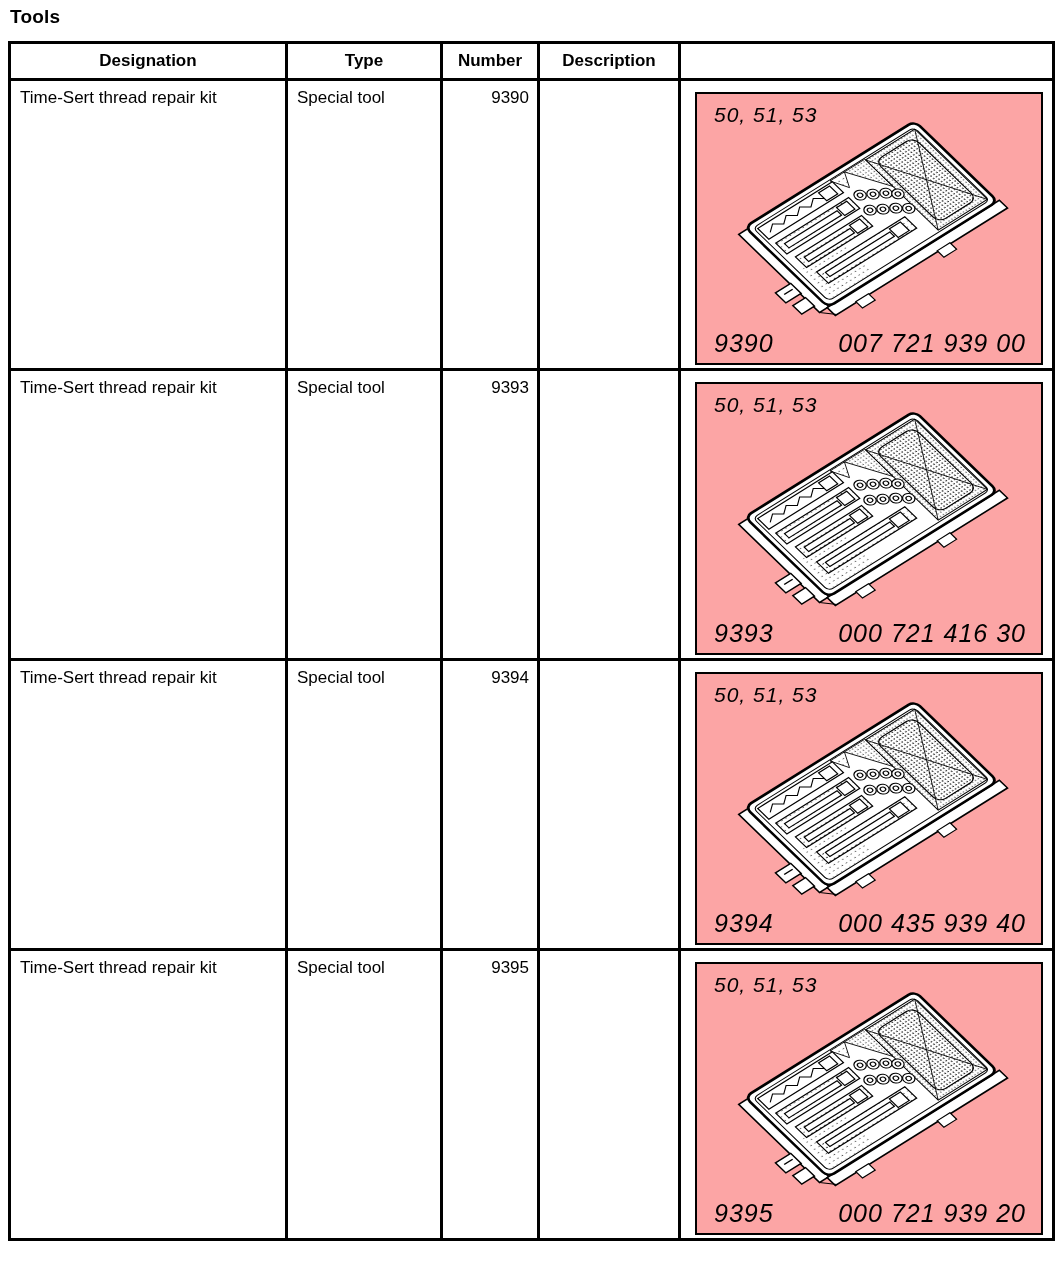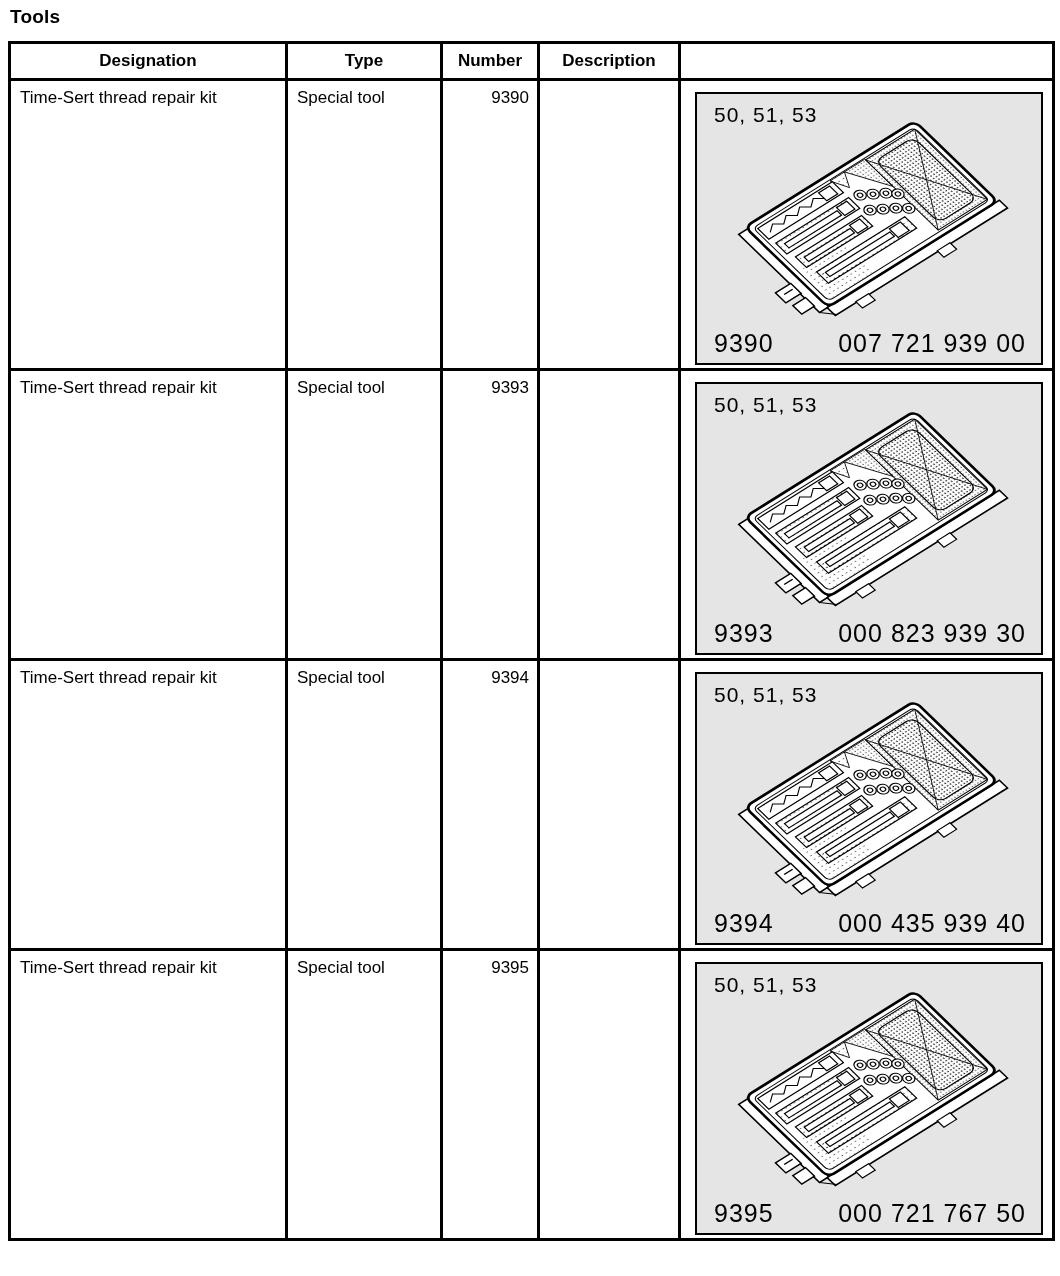--- a/index.html
+++ b/index.html
@@ -48,22 +48,23 @@
     height: 290px;
   }
   td.cell-number { text-align: right; padding-right: 8px; }
   td.cell-figure { padding: 11px 0 0 14px; }
 
   .figure-frame {
     position: relative;
     width: 344px;
     height: 269px;
     border: 2px solid #000000;
-    background: #e5e5e5;
+    background: #fca5a5;
     overflow: hidden;
+    font-style: italic;
   }
   .figure-caption {
     position: absolute;
     top: 9px;
     left: 17px;
     font-size: 21px;
     letter-spacing: 1px;
     white-space: nowrap;
   }
   .figure-footer {
@@ -207,21 +208,21 @@
         <td class="cell cell-number">9393</td>
         <td class="cell"></td>
         <td class="cell cell-figure">
           <div class="figure-frame">
             <svg class="figure-svg" viewBox="0 0 344 269">
                 <use href="#toolkit-art"></use>
               </svg>
             <div class="figure-caption">50, 51, 53</div>
             <div class="figure-footer">
               <span>9393</span>
-              <span>000 823 939 30</span>
+              <span>000 721 416 30</span>
             </div>
           </div>
         </td>
       </tr>
 
       <tr>
         <td class="cell">Time-Sert thread repair kit</td>
         <td class="cell">Special tool</td>
         <td class="cell cell-number">9394</td>
         <td class="cell"></td>
@@ -245,21 +246,21 @@
         <td class="cell cell-number">9395</td>
         <td class="cell"></td>
         <td class="cell cell-figure">
           <div class="figure-frame">
             <svg class="figure-svg" viewBox="0 0 344 269">
                 <use href="#toolkit-art"></use>
               </svg>
             <div class="figure-caption">50, 51, 53</div>
             <div class="figure-footer">
               <span>9395</span>
-              <span>000 721 767 50</span>
+              <span>000 721 939 20</span>
             </div>
           </div>
         </td>
       </tr>
 
     </tbody>
   </table>
 </div>
 
 </body></html>

